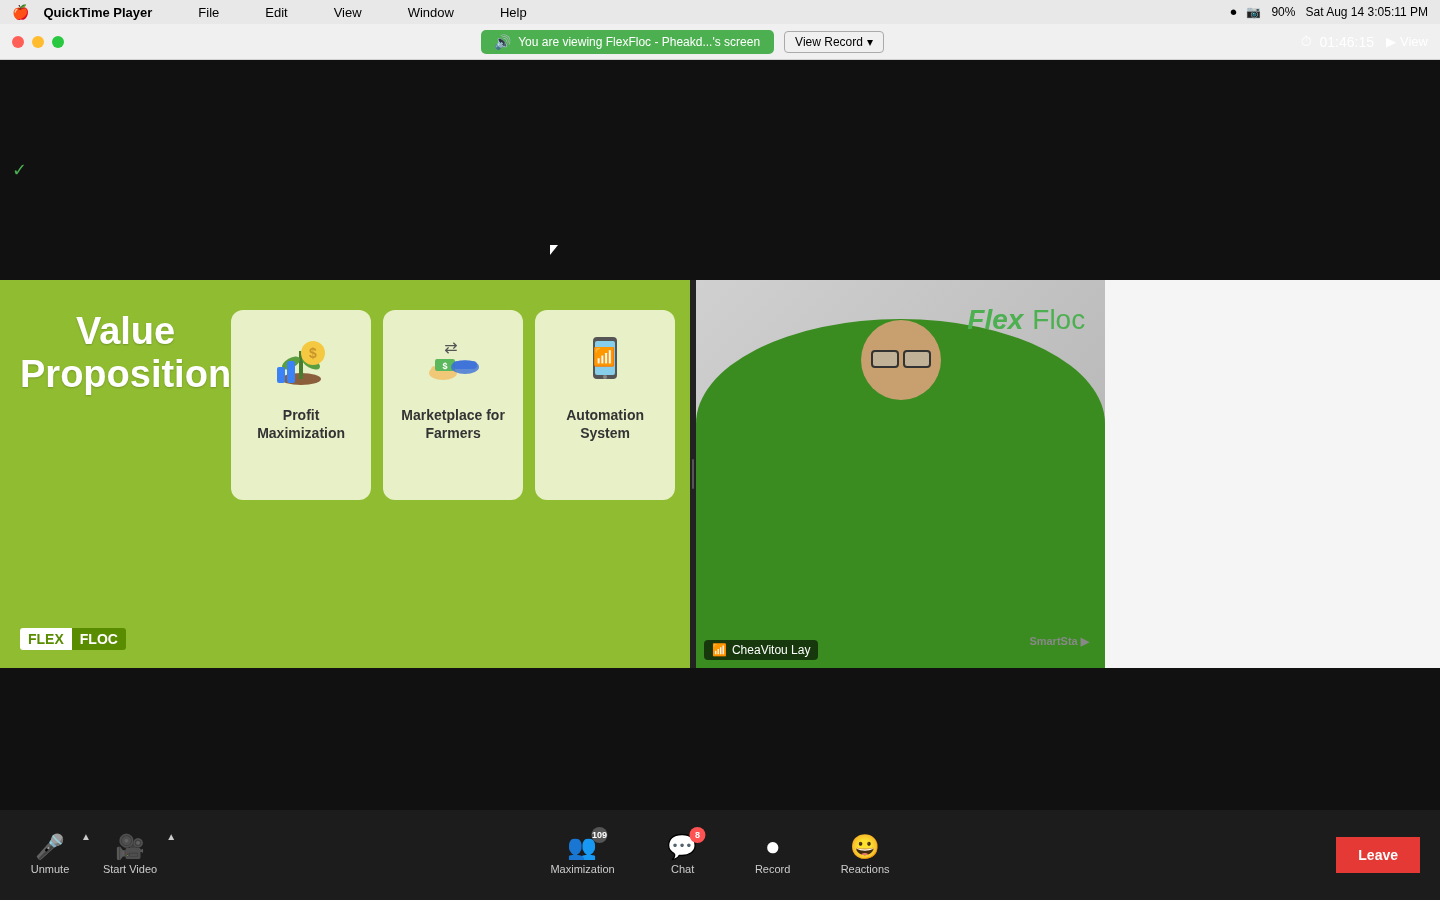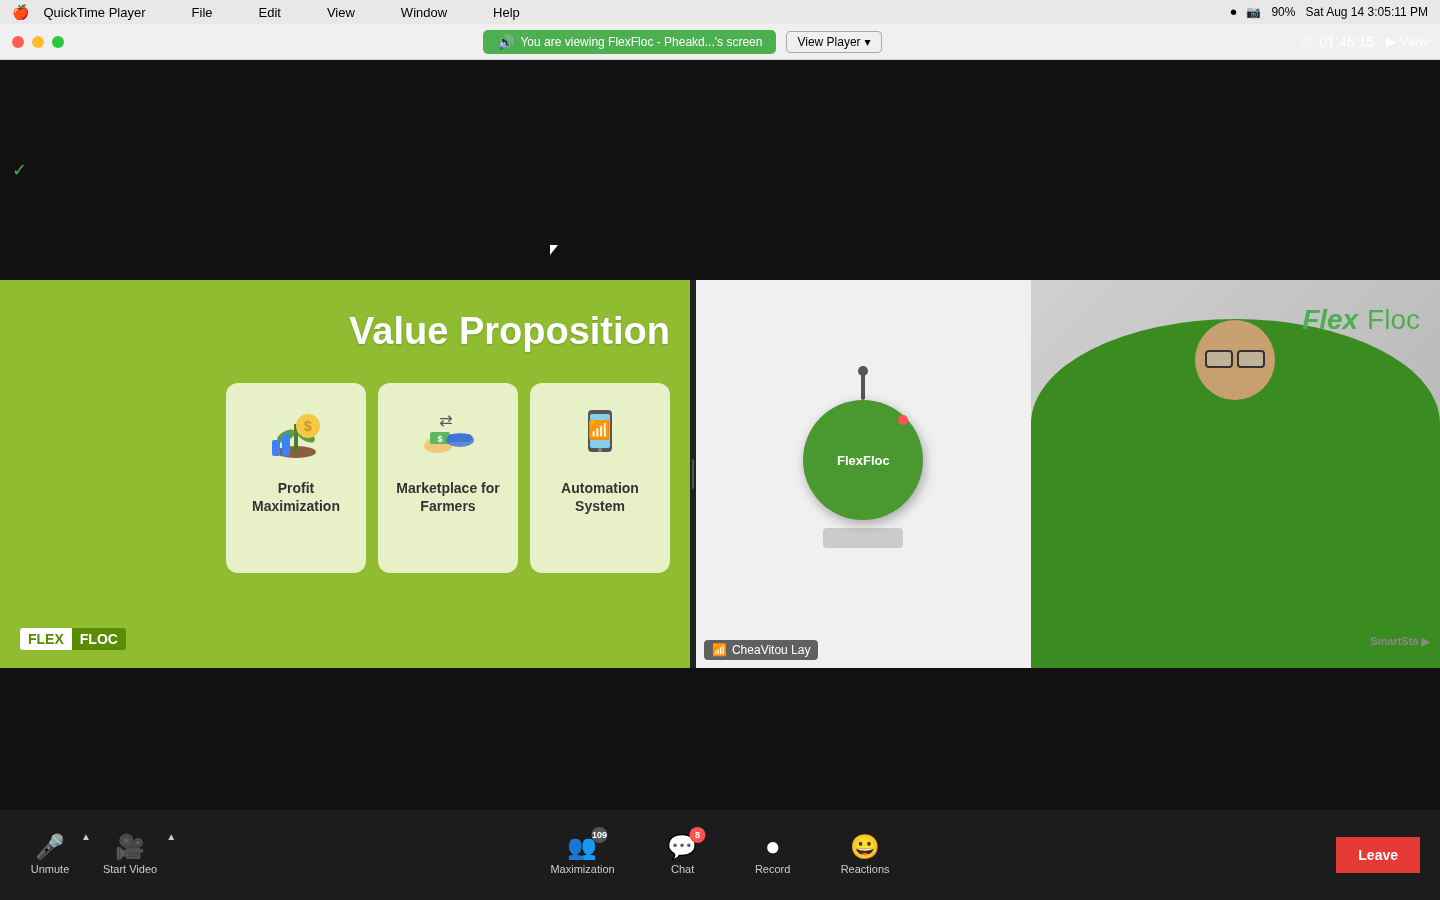--- a/index.html
+++ b/index.html
@@ -23,21 +23,21 @@
     }
     .menubar-left {
       display: flex;
       align-items: center;
       gap: 14px;
     }
     .apple-logo {
       font-size: 14px;
     }
     .app-name {
-      font-weight: 400;
+      font-weight: 700;
     }
     .menu-item {
       font-weight: 400;
       margin-left: 32px;
     }
     .menubar-right {
       display: flex;
       align-items: center;
       gap: 10px;
       font-size: 12px;
@@ -154,22 +154,22 @@
       height: 388px;
       position: relative;
     }
 
     
     .slide-panel {
       width: 690px;
       background: #8fbc30;
       position: relative;
       display: flex;
-      flex-direction: column;
-      align-items: flex-end;
+      flex-direction: row;
+      align-items: flex-start;
       padding: 30px 20px 8px;
     }
     .slide-title {
       font-size: 38px;
       font-weight: 700;
       color: white;
       text-align: center;
       margin-bottom: 30px;
       text-shadow: 0 1px 2px rgba(0,0,0,0.2);
     }
@@ -501,21 +501,21 @@
       border-radius: 50%;
       position: absolute;
       top: 40px;
       left: 50%;
       transform: translateX(-50%);
       z-index: 2;
     }
     .smartstar-overlay {
       position: absolute;
       bottom: 20px;
-      right: 10px;
+      right: 16px;
       color: #888;
       font-size: 11px;
       font-weight: 600;
     }
 
     
     .timer-display {
       color: white;
       font-size: 14px;
       font-weight: 400;
@@ -560,21 +560,21 @@
     <span class="wc-btn wc-close"></span>
     <span class="wc-btn wc-minimize"></span>
     <span class="wc-btn wc-maximize"></span>
   </div>
   <div class="titlebar-center">
     <div class="screen-share-indicator">
       <span class="speaker-icon">🔊</span>
       <span>You are viewing FlexFloc - Pheakd...'s screen</span>
     </div>
     <button class="view-options-btn">
-      <span>View Player</span>
+      <span>View Record</span>
       <span>▾</span>
     </button>
   </div>
   <div class="titlebar-right">
     <div class="timer-display">
       <span>⏱</span>
       <span>01:46:15</span>
     </div>
     <button class="view-btn">
       <span>▶</span>
@@ -665,31 +665,20 @@
           <span class="logo-floc">FLOC</span>
         </div>
       </div>
     </div>
 
     <div class="panel-divider"></div>
 
     <div class="camera-panel">
       <div class="camera-content">
 
-        <div class="device-area">
-          <div class="device-visual">
-            <div style="position:relative; display:flex; flex-direction:column; align-items:center;">
-              <div class="device-antenna"></div>
-              <div class="flexfloc-device">
-                <span class="device-label">FlexFloc</span>
-              </div>
-              <div class="device-base"></div>
-            </div>
-          </div>
-        </div>
 
         <div class="person-area">
           <div class="person-bg">
             <div class="person-shape"></div>
             <div class="person-head">
 
               <div style="position:absolute; top:30px; left:50%; transform:translateX(-50%); display:flex; gap:4px;">
                 <div style="width:28px; height:18px; border:2px solid #333; border-radius:4px; background:rgba(180,220,240,0.3);"></div>
                 <div style="width:28px; height:18px; border:2px solid #333; border-radius:4px; background:rgba(180,220,240,0.3);"></div>
               </div>

